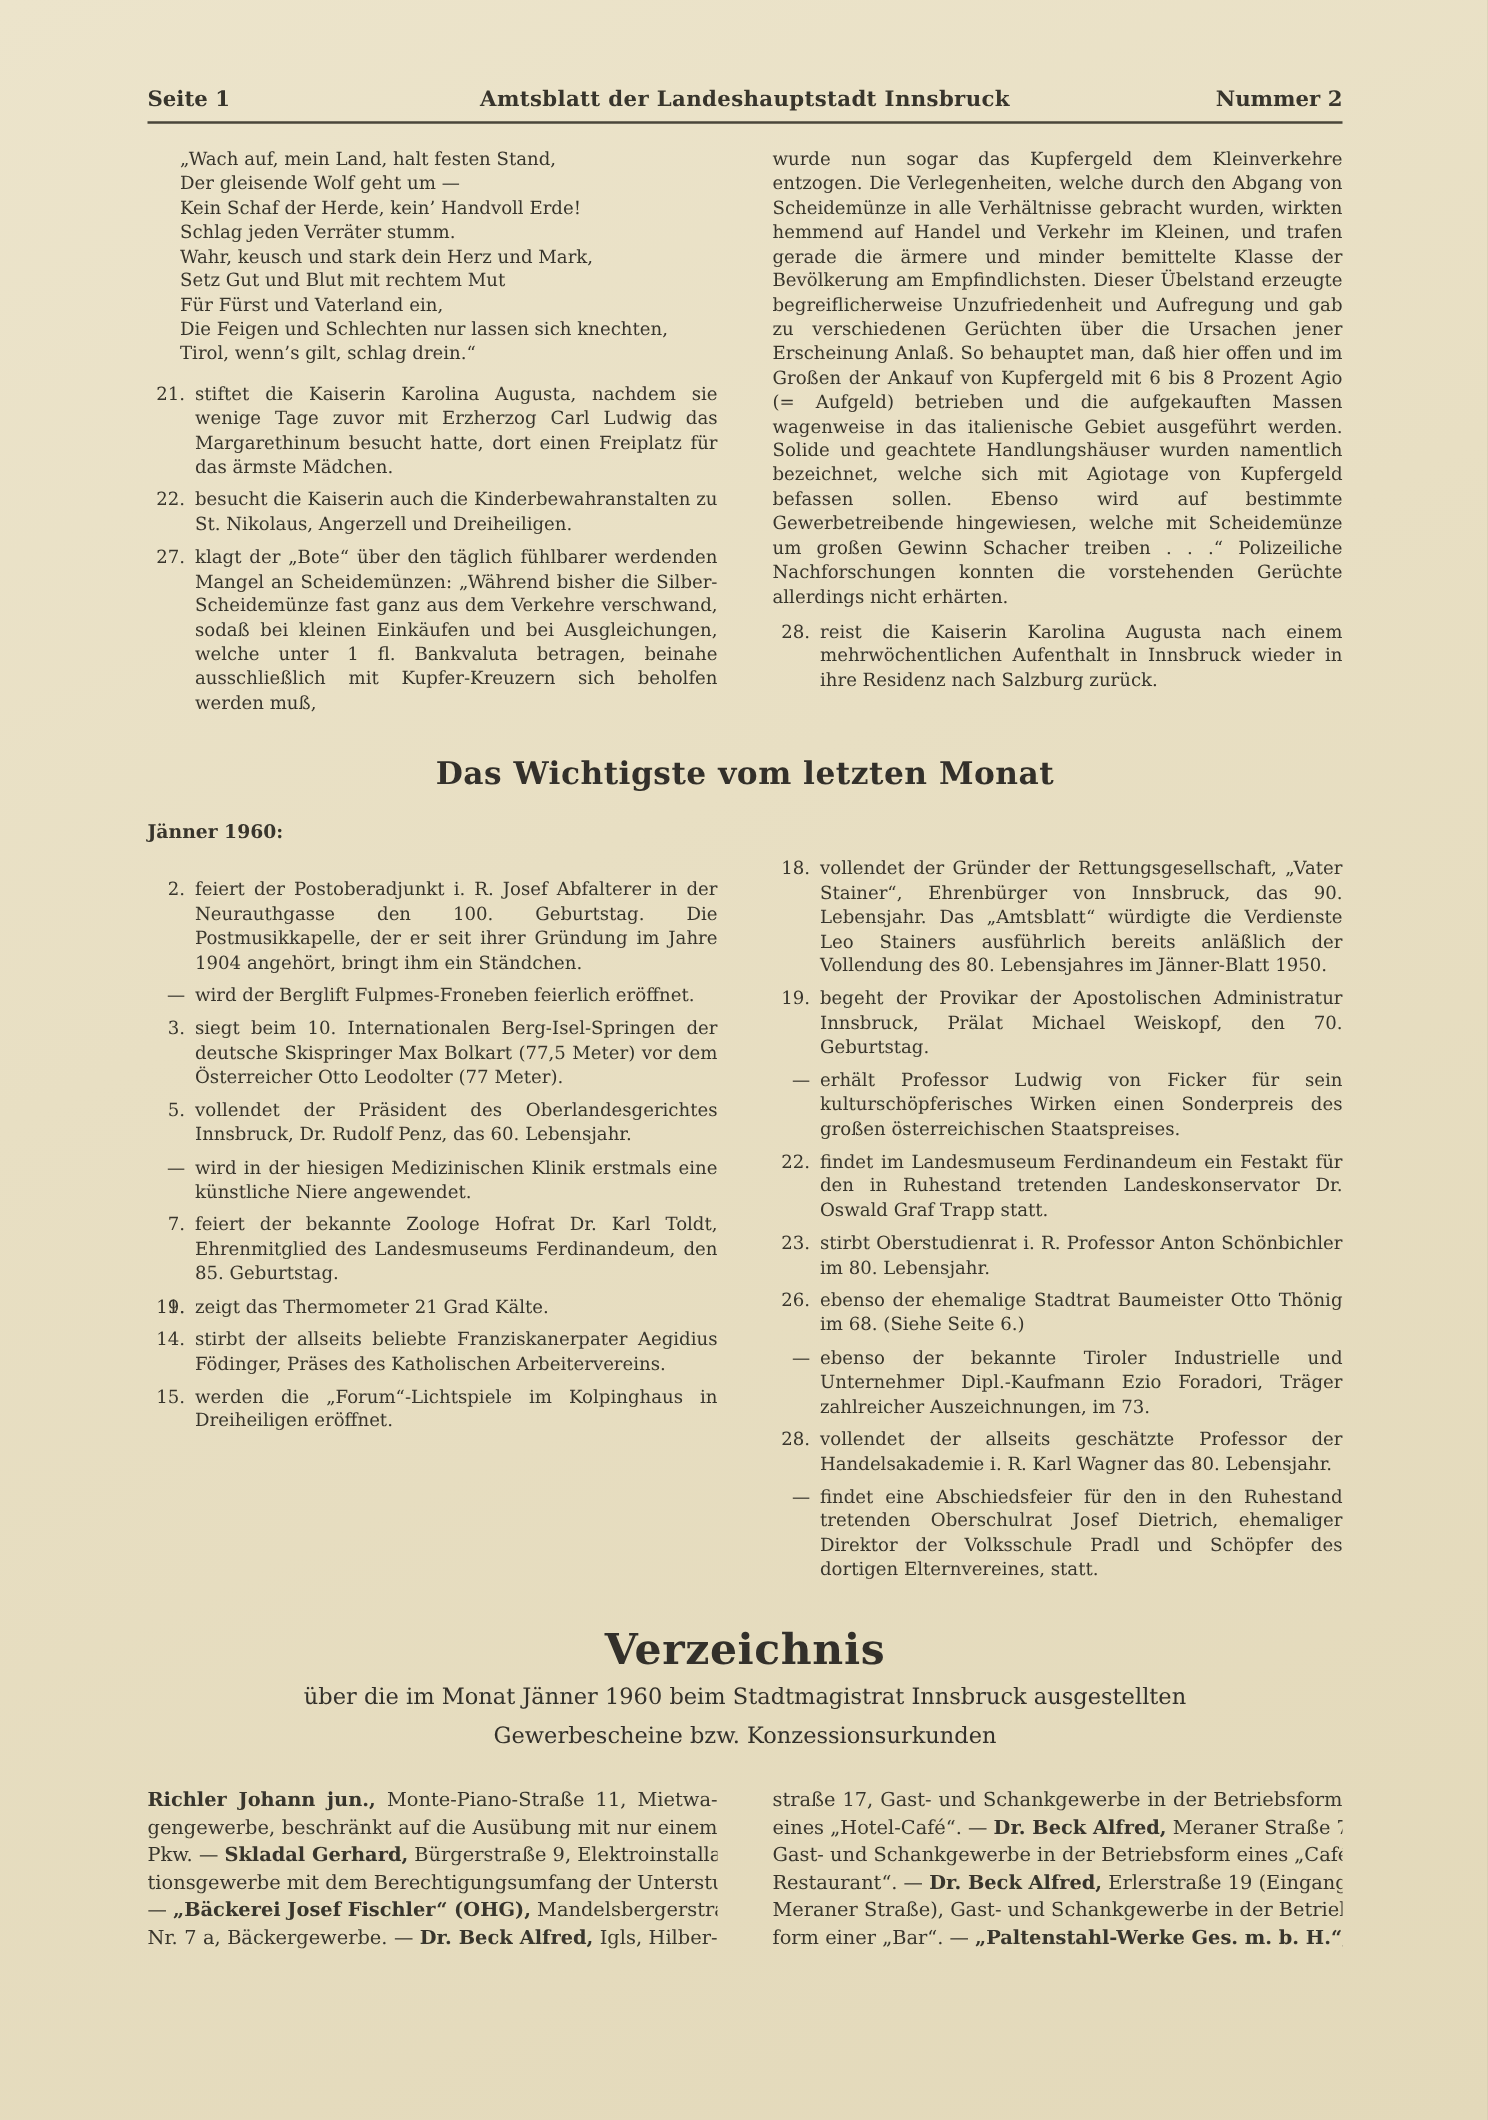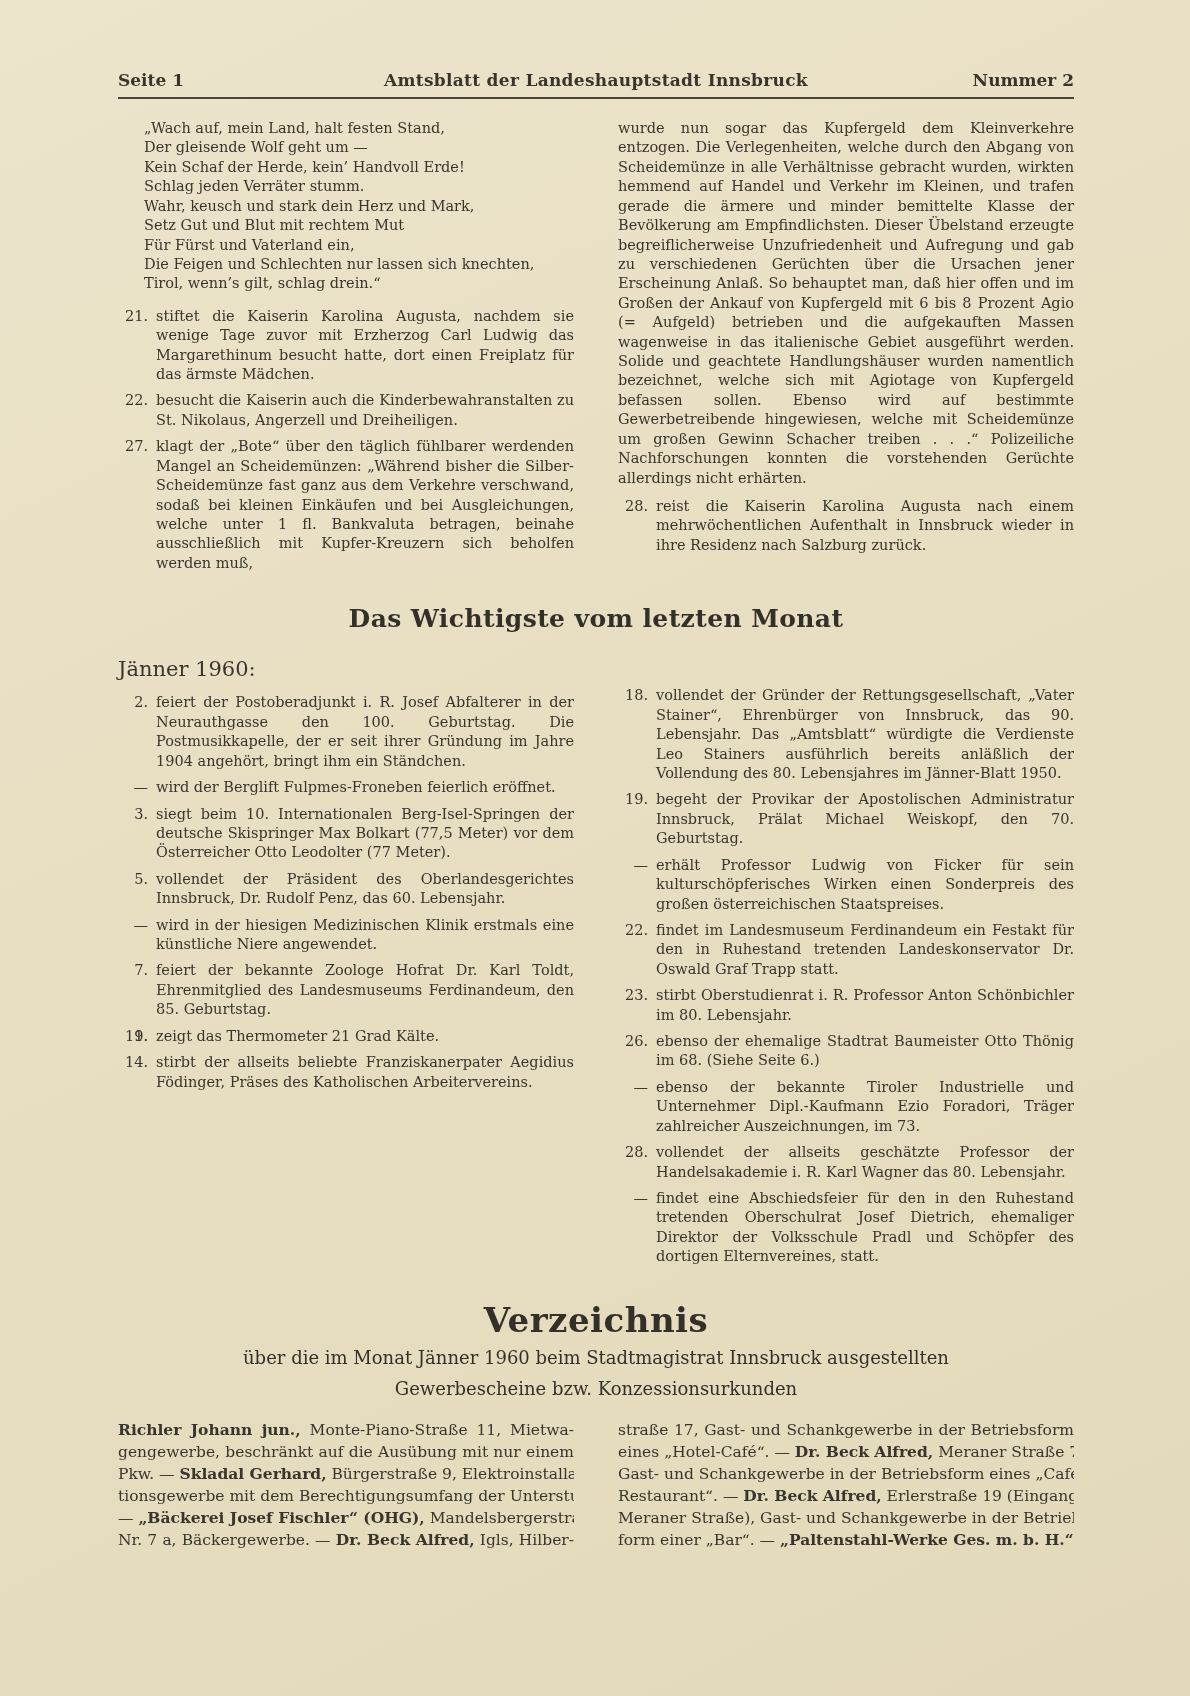--- a/index.html
+++ b/index.html
@@ -32,28 +32,28 @@
   .poem { padding-left:26px; white-space:pre-line; margin-bottom:13px; }
   .para { text-align:justify; margin-bottom:9px; }
   .entry { position:relative; padding-left:38px; margin-bottom:7px; text-align:justify; }
   .entry .num { position:absolute; left:0; top:0; width:30px; text-align:right; }
 
   
   .monthly-heading {
     text-align:center; font-weight:bold; font-size:25px;
     margin-top:24px; margin-bottom:22px; letter-spacing:.4px; color:#33302a;
   }
-  .month-label { font-weight:normal; margin-bottom:10px; font-size:21px; }
+  .month-label { font-weight:bold; margin-bottom:28px; font-size:15px; }
   .offset-top { padding-top:31px; }
 
   
   .register { margin-top:26px; text-align:center; }
   .register-heading { font-size:34px; font-weight:bold; letter-spacing:.5px; color:#33302a; }
   .register-sub { font-size:18px; font-weight:normal; line-height:1.38; margin-top:6px; color:#33302a; }
-  .register-cols { margin-top:18px; text-align:left; }
+  .register-cols { margin-top:28px; text-align:left; }
   .rline {
     font-size:15.5px; line-height:1.42;
     text-align:justify; text-align-last:justify; overflow:hidden; white-space:nowrap;
   }
   .rline .b { font-weight:bold; }
 </style>
 </head>
 <body>
 
 <div class="page">
@@ -135,20 +135,24 @@
           <span class="num">9.</span>
         </div>
         <div class="entry">
           <span class="num">11.</span>
           <span>zeigt das Thermometer 21 Grad Kälte.</span>
         </div>
         <div class="entry">
           <span class="num">14.</span>
           <span>stirbt der allseits beliebte Franziskanerpater Aegidius Födinger, Präses des Katholischen Arbeitervereins.</span>
         </div>
+        <div class="entry">
+          <span class="num">15.</span>
+          <span>werden die „Forum“-Lichtspiele im Kolpinghaus in Dreiheiligen eröffnet.</span>
+        </div>
       </div>
 
       <div class="col offset-top">
         <div class="entry">
           <span class="num">18.</span>
           <span>vollendet der Gründer der Rettungsgesellschaft, „Vater Stainer“, Ehrenbürger von Innsbruck, das 90. Lebensjahr. Das „Amtsblatt“ würdigte die Verdienste Leo Stainers ausführlich bereits anläßlich der Vollendung des 80. Lebensjahres im Jänner-Blatt 1950.</span>
         </div>
         <div class="entry">
           <span class="num">19.</span>
           <span>begeht der Provikar der Apostolischen Administratur Innsbruck, Prälat Michael Weiskopf, den 70. Geburtstag.</span>

